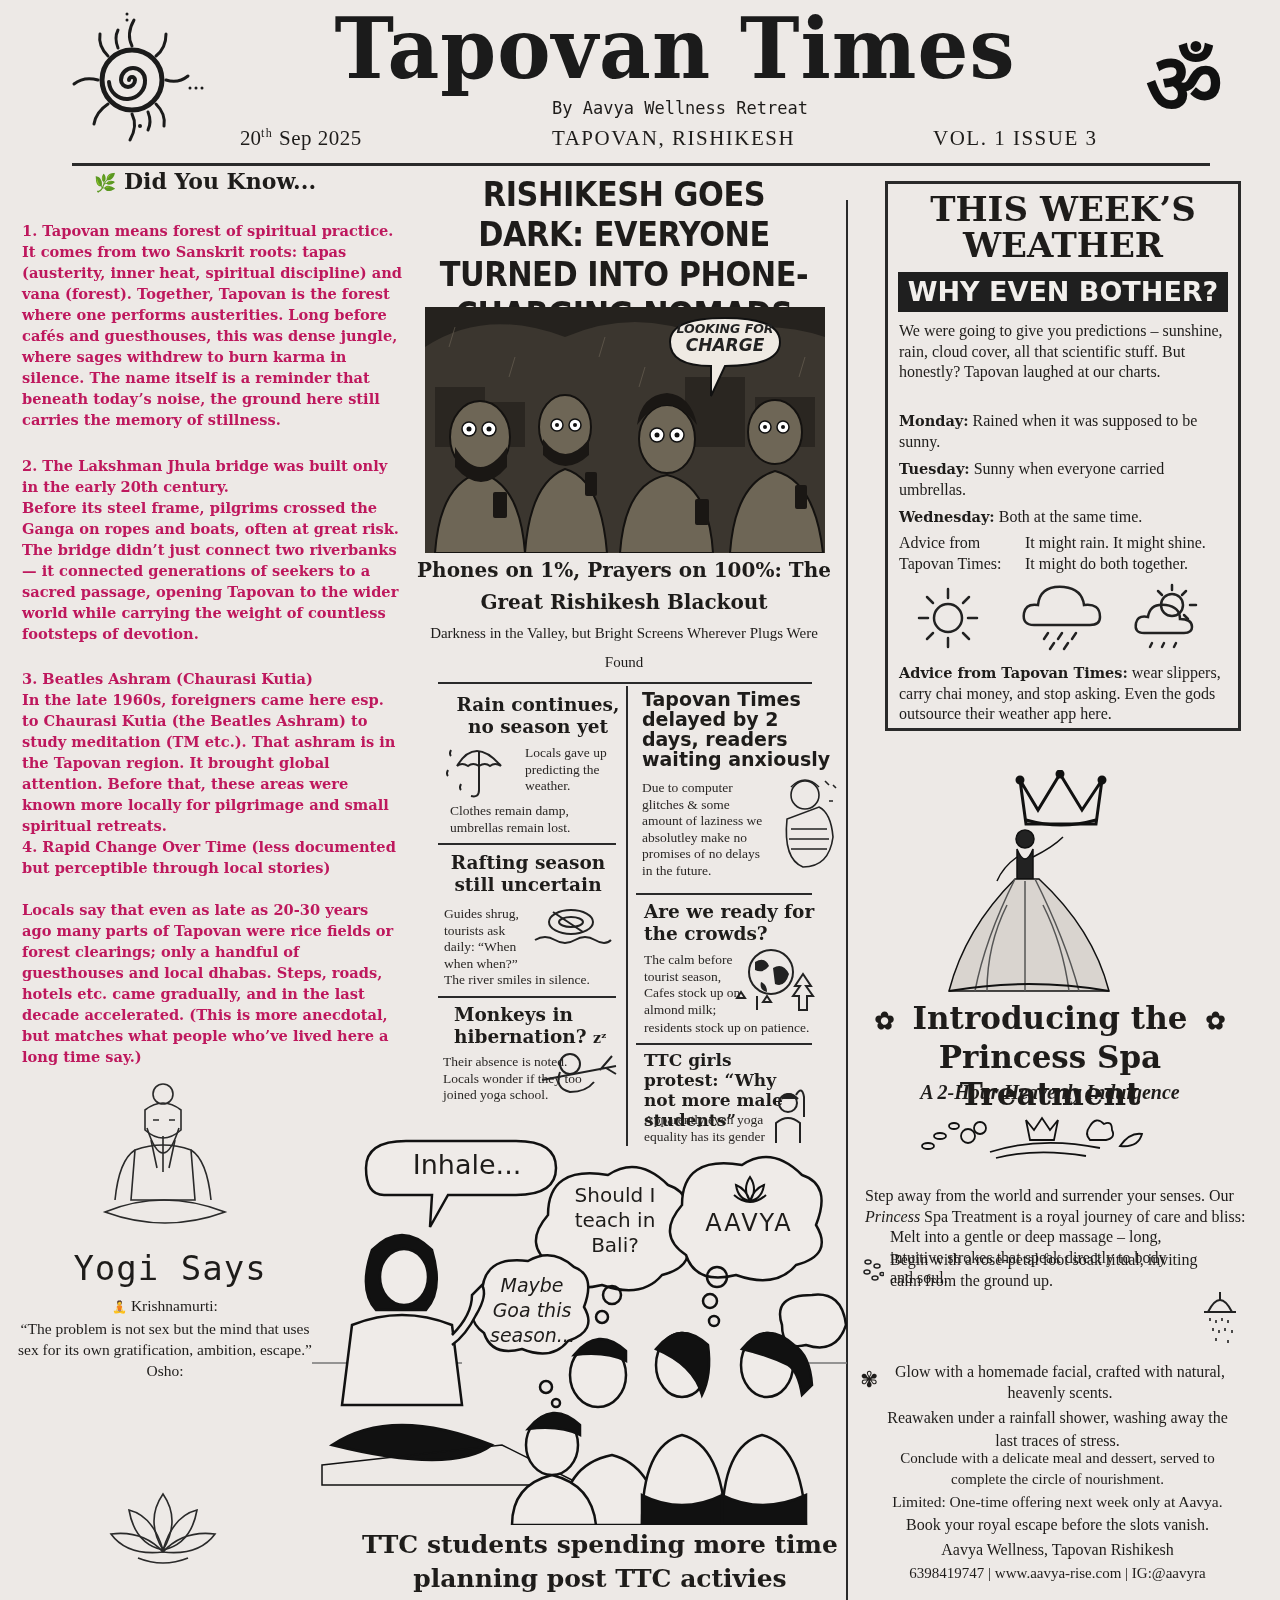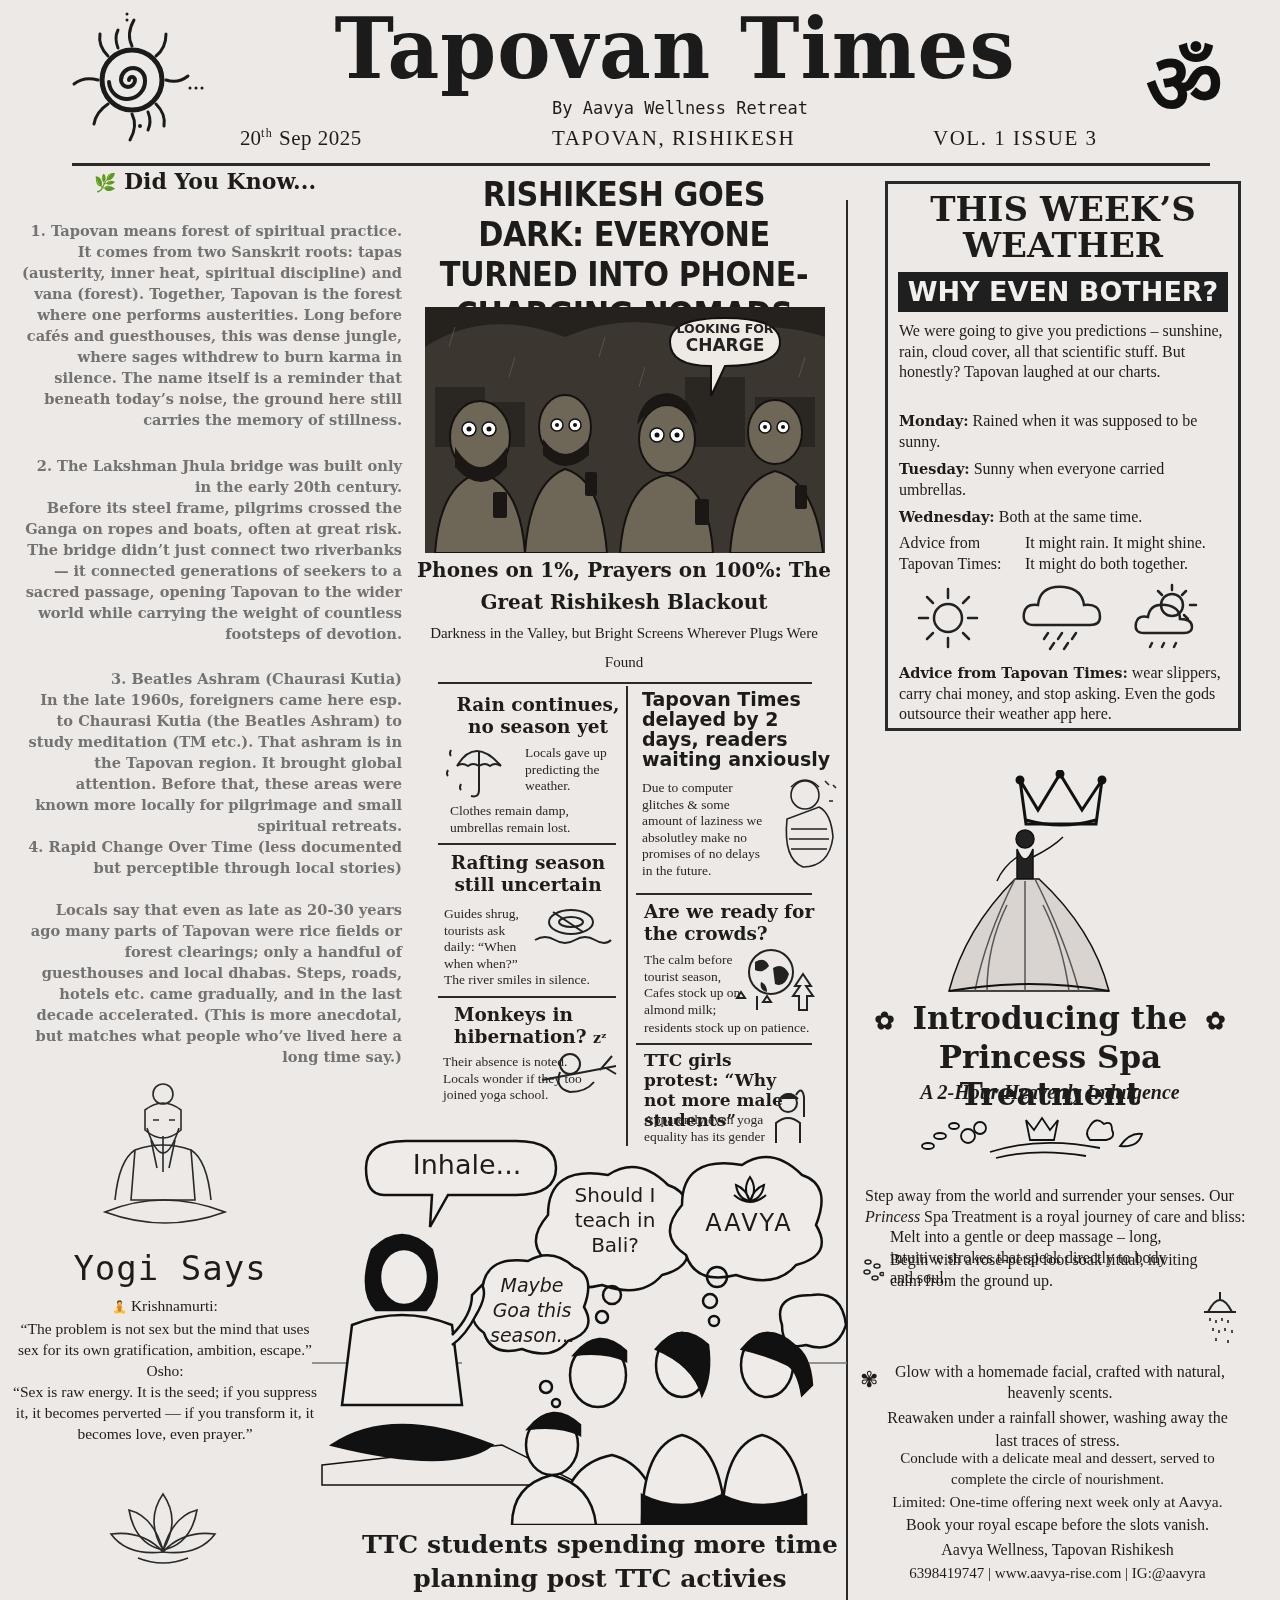--- a/index.html
+++ b/index.html
@@ -28,23 +28,23 @@
     font-family: "Liberation Serif", serif; font-size: 21px; letter-spacing: 1.5px;
   }
   .rule-top { left: 72px; width: 1138px; top: 163px; height: 3px; background: #2a2a2a; }
 
   
   .dyk-heading {
     left: 0; width: 410px; top: 168px; text-align: center;
     font-family: "DejaVu Serif", serif; font-weight: bold; font-size: 22px;
   }
   .dyk-text {
-    left: 22px; width: 380px; text-align: right;
+    left: 22px; width: 380px; text-align: left;
     font-family: "DejaVu Serif", serif; font-weight: bold;
-    font-size: 14.6px; line-height: 21px; color: #737373;
+    font-size: 14.6px; line-height: 21px; color: #be185d;
   }
   .yogi-title {
     left: 0; width: 340px; top: 1248px; text-align: center;
     font-family: "DejaVu Sans Mono", monospace; font-size: 34px; letter-spacing: 1px;
   }
   .yogi-quotes {
     left: 10px; width: 310px; top: 1295px; text-align: center;
     font-family: "Liberation Serif", serif; font-size: 15.5px; line-height: 21px;
   }
 
@@ -179,21 +179,20 @@
     <path d="M40 70 q-16 10 -20 50 M96 70 q16 10 20 50"></path>
     <path d="M40 70 q28 -10 56 0 l4 50 h-64z"></path>
     <path d="M10 132 q58 -24 120 0 q-60 22 -120 0z"></path>
   </svg>
 </div>
 <div class="abs yogi-title">Yogi Says</div>
 <div class="abs yogi-quotes">
   <div><span style="font-size:12px;">🧘</span> <span>Krishnamurti:</span></div>
   <div>“The problem is not sex but the mind that uses sex for its own gratification, ambition, escape.”</div>
   <div>Osho:</div>
-  <div>“Sex is raw energy. It is the seed; if you suppress it, it becomes perverted — if you transform it, it becomes love, even prayer.”</div>
 </div>
 <div class="abs" style="left:108px;top:1490px;width:110px;height:80px;">
   <svg width="110" height="80" viewBox="0 0 110 80" fill="none" stroke="#2a2a2a" stroke-width="1.6">
     <path d="M55 4 q-18 26 0 56 q18 -30 0 -56z"></path>
     <path d="M55 60 q-28 -6 -34 -40 q24 6 34 40z"></path>
     <path d="M55 60 q28 -6 34 -40 q-24 6 -34 40z"></path>
     <path d="M55 62 q-36 4 -52 -18 q32 -4 52 18z"></path>
     <path d="M55 62 q36 4 52 -18 q-32 -4 -52 18z"></path>
     <path d="M30 68 q25 10 50 0"></path>
   </svg>
@@ -245,21 +244,21 @@
         <rect x="68" y="185" width="14" height="26" rx="2"></rect>
         <rect x="160" y="165" width="12" height="24" rx="2"></rect>
         <rect x="270" y="192" width="14" height="26" rx="2"></rect>
         <rect x="370" y="178" width="12" height="24" rx="2"></rect>
       </g>
     <g stroke="#7a7060" stroke-width="1" opacity="0.5">
         <path d="M30 20 l-6 20 M90 50 l-6 20 M180 30 l-6 20 M220 60 l-6 20 M310 20 l-6 20 M380 50 l-6 20"></path>
       </g>
     <path d="M245 35 q0 -24 55 -24 q55 0 55 24 q0 24 -55 24 l-14 30 l0 -30 q-41 0 -41 -24z" fill="#efeae3" stroke="#111" stroke-width="2"></path>
   </svg>
-  <div class="abs bubble-text" style="left:245px;top:14px;width:110px;font-size:12.5px;font-weight:bold;line-height:16px;color:#222;">
+  <div class="abs bubble-text" style="left:245px;top:14px;width:110px;font-size:12.5px;font-weight:bold;line-height:16px;color:#222;font-style:italic;">
     <div>LOOKING FOR</div>
     <div style="font-size:17px;">CHARGE</div>
   </div>
 </div>
 <div class="abs lead-sub">Phones on 1%, Prayers on 100%: The Great Rishikesh Blackout</div>
 <div class="abs lead-dek">Darkness in the Valley, but Bright Screens Wherever Plugs Were Found</div>
 
 <div class="abs hr" style="left:438px;top:682px;width:374px;"></div>
 <div class="abs vr" style="left:626px;top:686px;height:460px;"></div>
 <div class="abs vr" style="left:846px;top:200px;height:1400px;"></div>

